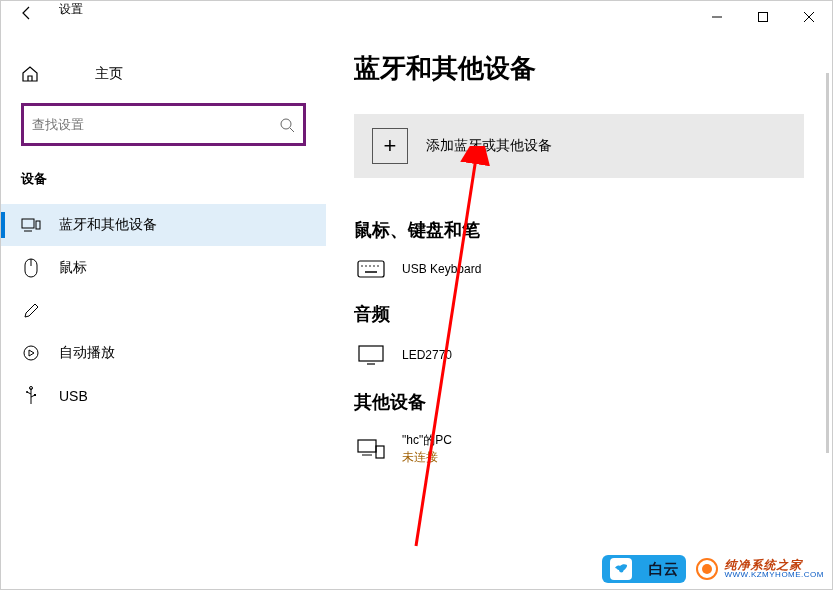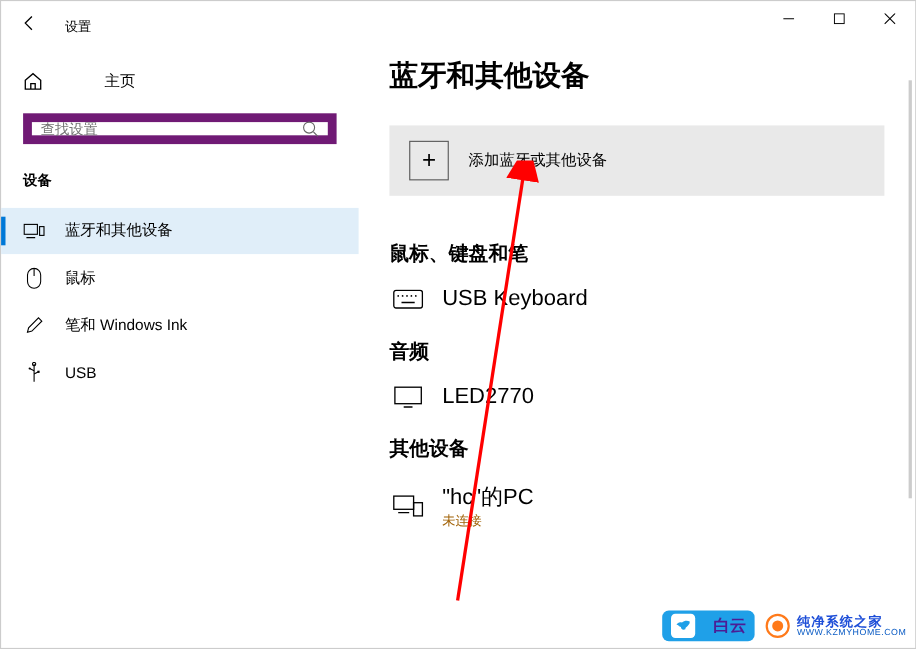--- a/index.html
+++ b/index.html
@@ -1,57 +1,57 @@
 <!DOCTYPE html>
 <html><head>
   <meta charset="utf-8">
   <style>
     * { margin: 0; padding: 0; box-sizing: border-box; font-family: "Microsoft YaHei", "Segoe UI", sans-serif; }
     body { width: 833px; height: 590px; background: #fff; position: relative; overflow: hidden; }
     .window { width: 833px; height: 590px; border: 1px solid #ccc; position: relative; background: #fff; }
-    .titlebar { height: 32px; display: flex; align-items: flex-end; padding-left: 14px; }
+    .titlebar { height: 32px; display: flex; align-items: flex-start; padding-left: 14px; }
     .back-btn { width: 24px; height: 24px; display: flex; align-items: center; justify-content: center; cursor: pointer; }
     .title-text { font-size: 12px; margin-left: 20px; }
     .win-controls { position: absolute; top: 0; right: 0; display: flex; }
     .win-btn { width: 46px; height: 32px; display: flex; align-items: center; justify-content: center; cursor: pointer; }
     .content { display: flex; height: calc(100% - 32px); }
     .sidebar { width: 325px; padding-top: 24px; }
     .home-row { display: flex; align-items: center; padding: 8px 20px; cursor: pointer; }
     .home-row .icon { width: 20px; margin-right: 18px; display: flex; }
     .home-row .label { font-size: 14px; margin-left: 36px; }
-    .search-box { margin: 12px 20px 16px 20px; border: 8px solid #701a75; height: 28px; display: flex; align-items: center; padding: 0 8px; }
+    .search-box { margin: 12px 20px 16px 20px; border: 3px solid #701a75; height: 43px; display: flex; align-items: center; padding: 0 8px; }
     .search-box input { border: none; outline: none; flex: 1; font-size: 13px; background: transparent; }
     .search-icon { color: #666; }
     .section-heading { font-size: 13px; font-weight: 600; padding: 8px 20px 16px 20px; }
     .nav-item { display: flex; align-items: center; padding: 12px 20px 12px 20px; cursor: pointer; position: relative; }
     .nav-item.selected { background: #e0eef9; }
     .nav-item.selected::before { content: ""; position: absolute; left: 0; top: 8px; bottom: 8px; width: 4px; background: #0078d7; }
     .nav-item .icon { width: 20px; margin-right: 18px; display: flex; justify-content: center; }
     .nav-item .label { font-size: 14px; }
     .main { flex: 1; padding: 18px 28px 0 28px; overflow-y: auto; position: relative; }
     .page-title { font-size: 26px; font-weight: 600; margin-bottom: 28px; }
     .add-device-btn { background: #e9e9e9; display: flex; align-items: center; padding: 14px 18px; cursor: pointer; margin-bottom: 40px; width: 450px; }
     .add-device-btn .plus-box { width: 36px; height: 36px; border: 1px solid #555; display: flex; align-items: center; justify-content: center; font-size: 22px; margin-right: 18px; background: #e9e9e9; }
     .add-device-btn .label { font-size: 14px; }
     .device-section-title { font-size: 18px; font-weight: 600; margin-bottom: 18px; }
     .device-item { display: flex; align-items: center; margin-bottom: 24px; }
     .device-item .icon { width: 34px; margin-right: 14px; display: flex; justify-content: center; }
-    .device-item .label { font-size: 20px; }
+    .device-item .label { font-size: 12px; }
     .device-item .sub { font-size: 12px; color: #a16207; }
     .device-item .text-col { display: flex; flex-direction: column; }
     .scrollbar-track { position: absolute; right: 3px; top: 40px; width: 3px; height: 380px; background: #ccc; }
     .arrow-annotation { position: absolute; left: 395px; top: 145px; pointer-events: none; z-index: 50; }
     .watermarks { position: absolute; bottom: 6px; right: 8px; display: flex; align-items: center; gap: 10px; z-index: 60; }
-    .wm1 { display: flex; align-items: center; gap: 16px; color: #4c1d95; background: #1fa0e8; padding: 3px 8px; border-radius: 6px; font-size: 15px; font-weight: 600; }
+    .wm1 { display: flex; align-items: center; gap: 16px; color: #0f172a; background: #1fa0e8; padding: 3px 8px; border-radius: 6px; font-size: 15px; font-weight: 600; }
     .wm1 .bird { width: 22px; height: 22px; background: #fff; border-radius: 4px; display: flex; align-items: center; justify-content: center; color: #1fa0e8; font-size: 14px; }
     .wm2 { display: flex; align-items: center; gap: 6px; }
     .wm2 .logo { width: 22px; height: 22px; border: 2px solid #ff7a1a; border-radius: 50%; position: relative; }
     .wm2 .logo::after { content: ""; position: absolute; left: 4px; top: 4px; width: 10px; height: 10px; background: #ff7a1a; border-radius: 50%; }
     .wm2 .text { display: flex; flex-direction: column; line-height: 1; }
-    .wm2 .cn { font-size: 12px; color: #1d4ed8; font-weight: 700; letter-spacing: 1px; }
+    .wm2 .cn { font-size: 12px; color: #c2410c; font-weight: 700; letter-spacing: 1px; font-style: italic; }
     .wm2 .url { font-size: 8px; color: #0a5bc4; letter-spacing: 0.5px; }
     svg { display: block; }
   </style>
 </head>
 <body>
 
 <div class="window">
   <div class="titlebar">
     <div class="back-btn">
       <svg width="16" height="16" viewBox="0 0 16 16">
@@ -124,23 +124,31 @@
         <span class="label">鼠标</span>
       </div>
 
 
       <div class="nav-item">
         <span class="icon">
           <svg width="18" height="18" viewBox="0 0 18 18">
               <path d="M3 15 L4 11 L13 2 L16 5 L7 14 Z" stroke="#000" fill="none"></path>
             </svg>
         </span>
-        <span class="label">笔和 Windows Ink</span>
-      </div>
-
+      </div>
+
+      <div class="nav-item">
+        <span class="icon">
+          <svg width="18" height="18" viewBox="0 0 18 18">
+              <circle cx="9" cy="9" r="7" stroke="#000" fill="none"></circle>
+              <path d="M7 6 L12 9 L7 12 Z" stroke="#000" fill="none"></path>
+            </svg>
+        </span>
+        <span class="label">自动播放</span>
+      </div>
 
       <div class="nav-item">
         <span class="icon">
           <svg width="14" height="20" viewBox="0 0 14 20">
               <line x1="7" y1="2" x2="7" y2="18" stroke="#000"></line>
               <circle cx="7" cy="2" r="1.5" stroke="#000" fill="none"></circle>
               <path d="M7 8 L3 6 M7 11 L11 9" stroke="#000"></path>
               <circle cx="3" cy="6" r="1" fill="#000"></circle>
               <rect x="10" y="8" width="2" height="2" fill="#000"></rect>
             </svg>

